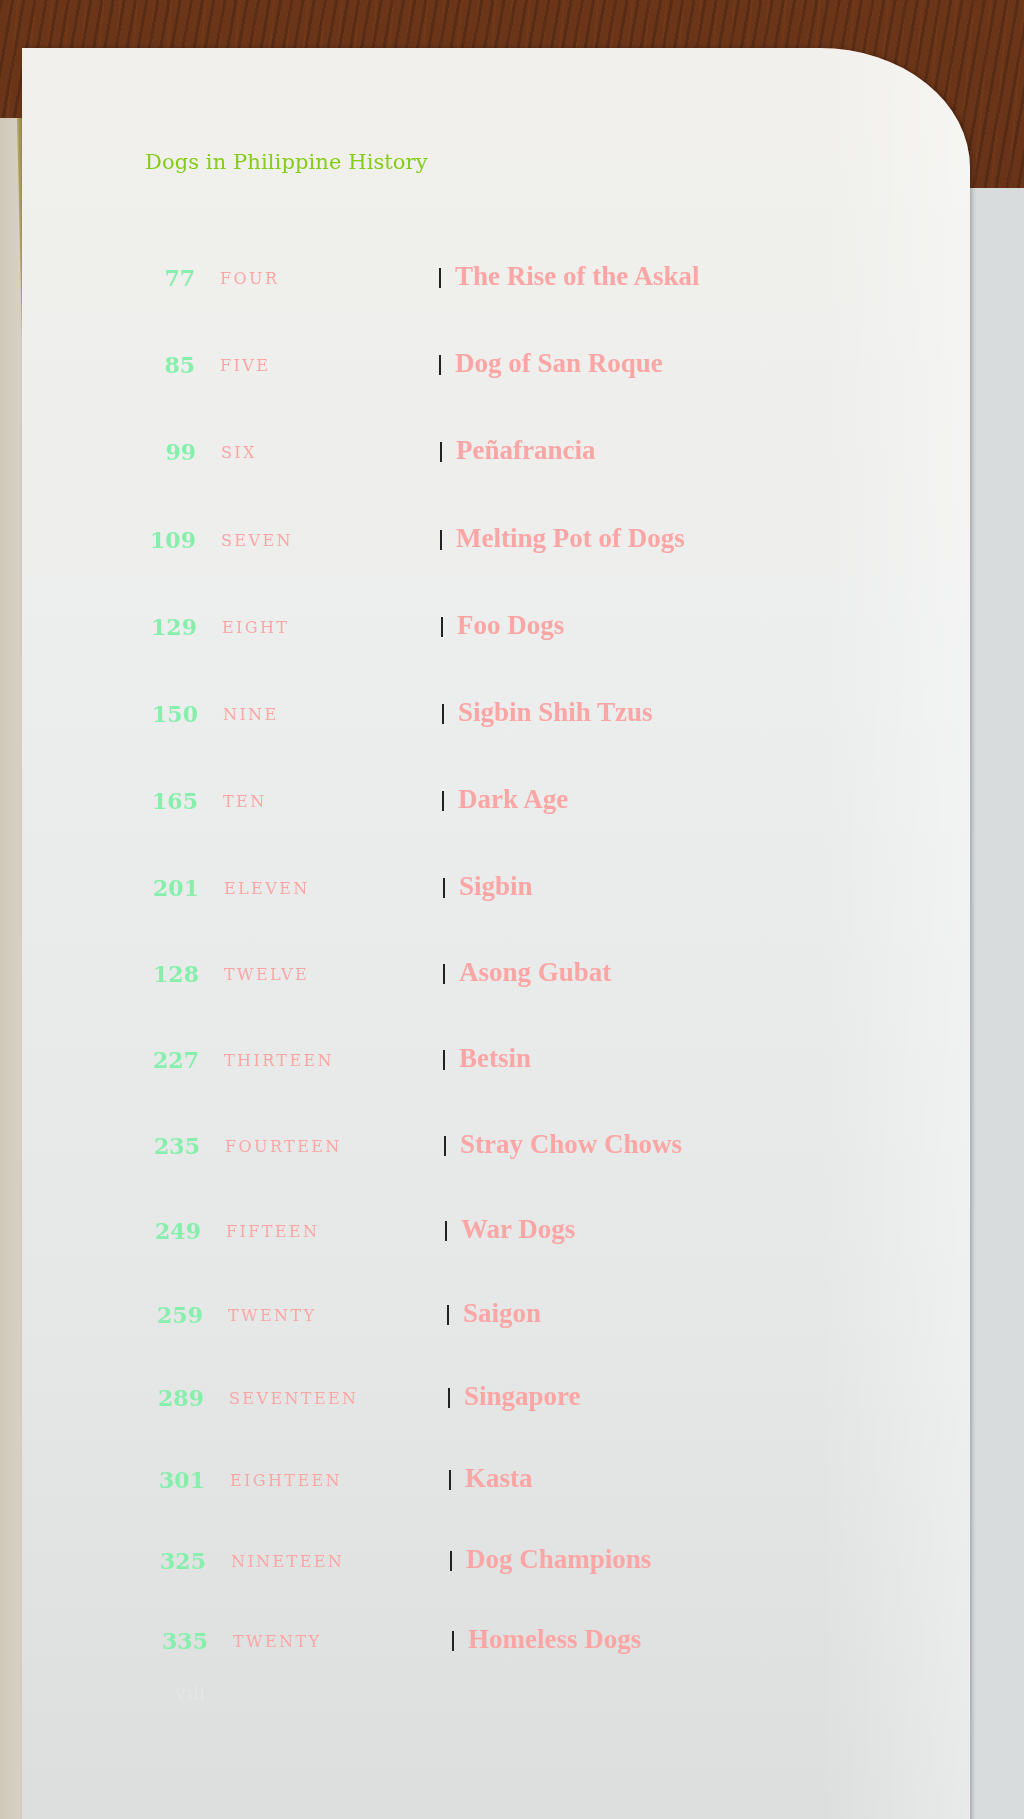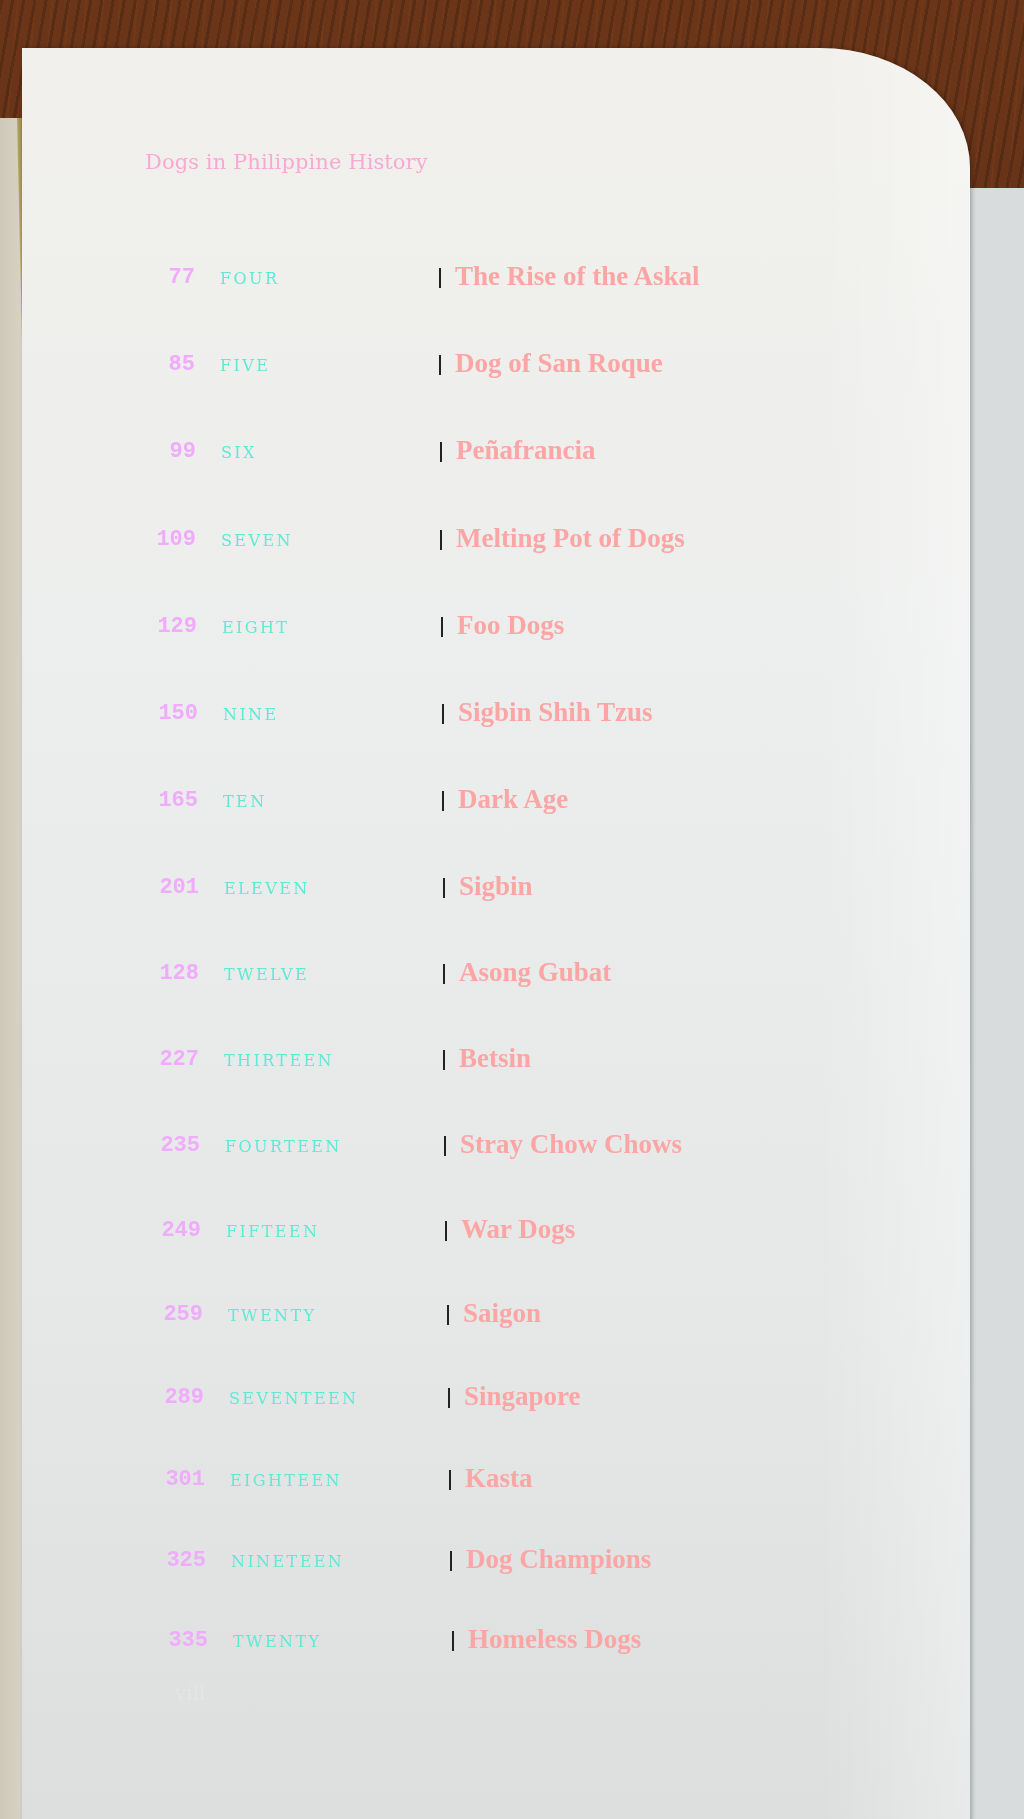--- a/index.html
+++ b/index.html
@@ -33,33 +33,33 @@
     border-top-right-radius: 150px 120px;
     box-shadow: 2px 0 4px rgba(0,0,0,0.25);
   }
   .page::after {
     content: ""; position: absolute; right: 0; top: 0; width: 150px; height: 100%;
     background: linear-gradient(90deg, rgba(255,255,255,0), rgba(255,255,255,0.35));
     border-top-right-radius: 150px 120px;
   }
   .running-head {
     position: absolute; left: 145px; top: 150px;
-    font-size: 21px; color: #f9a8d4; letter-spacing: 0.1px;
+    font-size: 21px; color: #84cc16; letter-spacing: 0.1px;
   }
   .toc-row {
     position: absolute; height: 40px;
     display: block;
   }
   .toc-page {
     position: absolute; left: 0; top: 0; width: 52px; text-align: right;
-    font-weight: bold; font-size: 22px; color: #f0abfc; font-family: Liberation Mono, monospace;
+    font-weight: bold; font-size: 22px; color: #86efac;
   }
   .toc-chapter {
     position: absolute; left: 77px; top: 4px;
-    font-size: 16px; letter-spacing: 2.4px; color: #5eead4;
+    font-size: 16px; letter-spacing: 2.4px; color: #fca5a5;
   }
   .toc-bar {
     position: absolute; left: 296px; top: 3px; width: 2px; height: 20px; background: #222;
   }
   .toc-title {
     position: absolute; left: 312px; top: -4px; white-space: nowrap;
     font-family: "Liberation Serif", "DejaVu Serif", serif;
     font-weight: bold; font-size: 27px; color: #fca5a5;
   }
   .folio {

